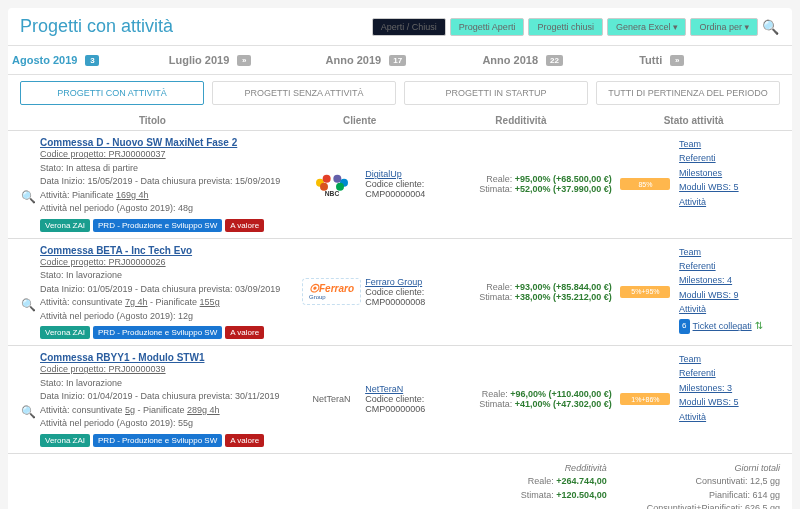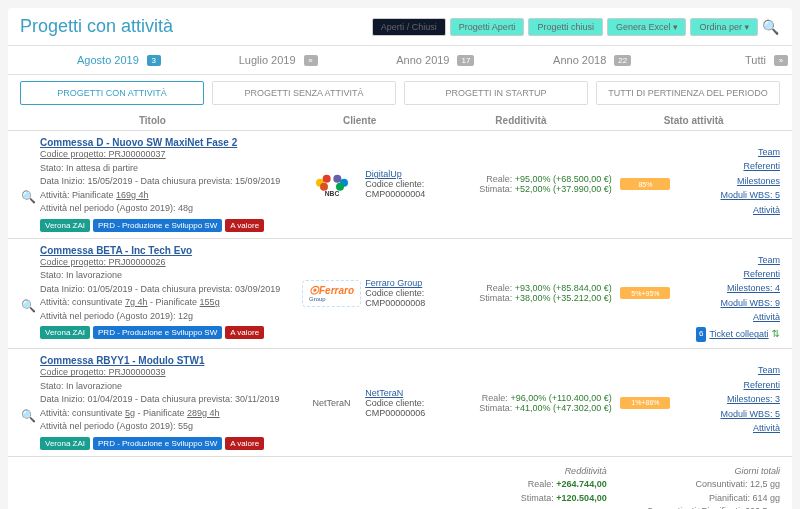--- a/index.html
+++ b/index.html
@@ -5,21 +5,21 @@
 * { box-sizing: border-box; margin: 0; padding: 0; font-family: Arial, sans-serif; }
 body { background: #f5f5f5; font-size: 10px; color: #555; width: 800px; }
 .container { background: #fff; margin: 8px; border-radius: 4px; padding: 0; }
 .header { display: flex; align-items: center; justify-content: space-between; padding: 8px 12px; }
 .header h1 { color: #3a9fc7; font-size: 18px; font-weight: normal; }
 .header-buttons { display: flex; gap: 4px; align-items: center; }
 .hbtn { font-size: 9px; padding: 3px 8px; background: #5eead4; border: 1px solid #ccc; border-radius: 2px; color: #666; cursor: pointer; }
 .hbtn.active { background: #0f172a; }
 .search-icon { width: 18px; height: 18px; display: inline-flex; align-items: center; justify-content: center; color: #3a9fc7; cursor: pointer; font-size: 14px;}
 .period-tabs { display: flex; border-top: 1px solid #e0e0e0; border-bottom: 1px solid #e0e0e0; }
-.period-tab { flex: 1; text-align: center; padding: 8px 4px; font-size: 11px; color: #888; cursor: pointer; display: flex; align-items: center; justify-content: flex-end; gap: 8px;}
+.period-tab { flex: 1; text-align: center; padding: 8px 4px; font-size: 11px; color: #888; cursor: pointer; display: flex; align-items: center; justify-content: flex-start; gap: 8px; font-weight: bold;}
 .period-tab.active { color: #3a9fc7; }
 .badge { background: #3a9fc7; color: #fff; font-size: 8px; padding: 1px 4px; border-radius: 2px; min-width:14px; display:inline-block;}
 .badge.gray { background: #b0b0b0; }
 .filter-tabs { display: flex; padding: 6px 12px; gap: 8px; }
 .filter-tab { flex: 1; text-align: center; font-size: 9px; padding: 6px; border: 1px solid #ddd; border-radius: 2px; color: #888; cursor: pointer; }
 .filter-tab.active { color: #3a9fc7; border-color: #3a9fc7; }
 .table-head { display: flex; padding: 4px 12px; font-size: 10px; color: #888; font-weight: bold; border-bottom: 1px solid #ddd;}
 .col-title { flex: 2.3; text-align: center;}
 .col-client { flex: 1.3; text-align: center;}
 .col-prof { flex: 1.5; text-align: center;}
@@ -37,24 +37,24 @@
 .pmeta .ul { text-decoration: underline; }
 .tags { margin-top: 3px; display: flex; gap: 3px; }
 .tag { color: #fff; font-size: 8px; padding: 2px 5px; border-radius: 2px; }
 .tag.teal { background: #1a9e8f; }
 .tag.blue { background: #1976d2; }
 .tag.green { background: #b91c1c; }
 .logo { font-size: 9px; text-align: center; color: #666;}
 .nbc { width:40px; height:30px;}
 .client-link { color: #2a5d9f; text-decoration: underline; cursor: pointer; }
 .prof-line { white-space: nowrap; }
-.prof-val { color: #2e7d32; font-weight: normal; }
+.prof-val { color: #2e7d32; font-weight: bold; }
 .prof-label { color: #777; }
 .progress { width: 50px; height: 12px; background: #ffb74d; border-radius: 2px; font-size: 7px; color: #fff; display: flex; align-items: center; justify-content: center; }
-.right-links { text-align: right; line-height: 1.6; margin-top: 8px;}
+.right-links { text-align: left; line-height: 1.6;}
 .right-links a { color: #2a5d9f; text-decoration: underline; cursor: pointer; display: block;}
 .ticket-btn { display:inline-flex; gap:3px; align-items:center; margin-top:2px;}
 .ticket-badge { background:#1976d2; color:#fff; padding:1px 3px; border-radius:2px; font-size:8px;}
 .sort-i { color:#43a047; font-size:10px;}
 .summary { display: flex; justify-content: flex-end; padding: 8px 12px; gap: 40px; font-size: 9px; color: #777;}
 .summary-block { text-align: right; line-height: 1.5;}
 .summary-block .title { font-style: italic; }
 .summary-block .green { color: #2e7d32; font-weight: bold;}
 .ferraro-logo { color:#ff7a2a; font-weight:bold; font-style:italic; font-size:10px; border:1px dashed #c7dff0; padding:4px 6px; border-radius:4px;}
 .ferraro-sub { display:block; font-size:6px; color:#2a5d9f; font-style:normal; font-weight:normal;}

